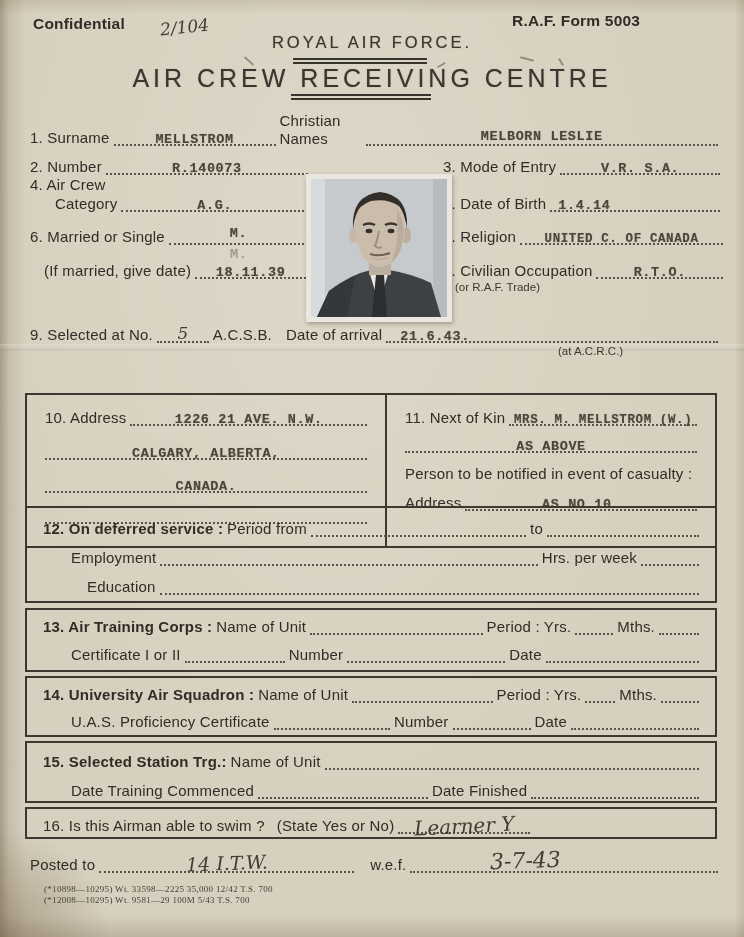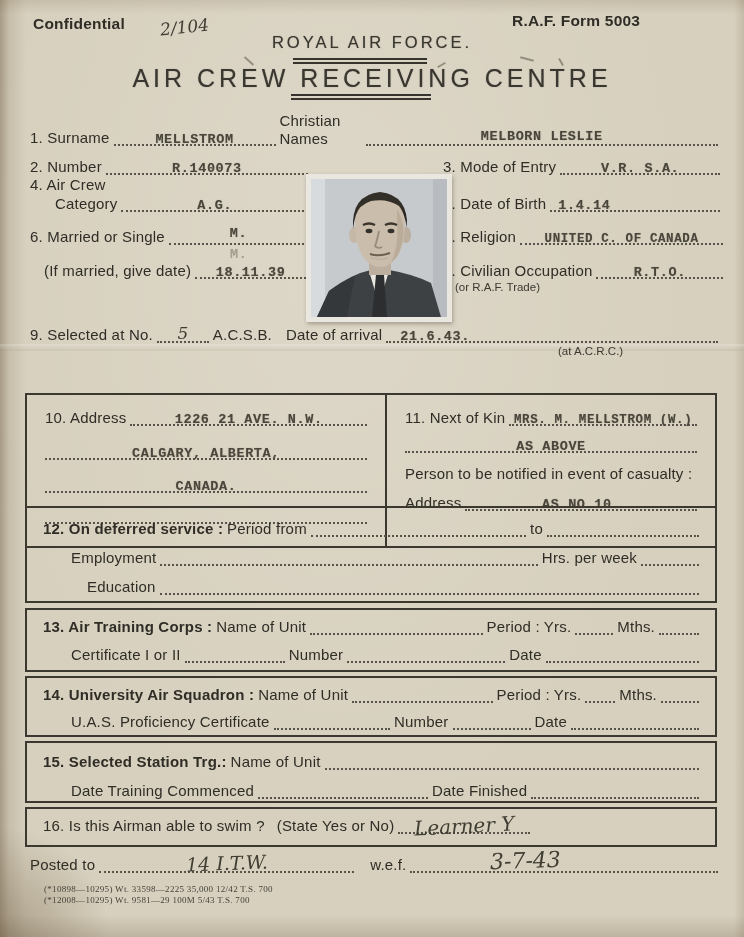--- a/index.html
+++ b/index.html
@@ -327,21 +327,21 @@
       <span class="fill grow"></span>
     </div>
     <div class="brow" style="margin-top:12px; margin-left:44px;">
       <span class="lbl">Date Training Commenced</span>
       <span class="fill" style="width:170px;"></span>
       <span class="lbl">Date Finished</span>
       <span class="fill grow"></span>
     </div>
   </div>
 
-  <div class="box" style="top:807px; height:40px;">
+  <div class="box" style="top:807px; height:32px;">
     <div class="brow" style="margin-top:8px;">
       <span class="lbl">16. Is this Airman able to swim ?</span>
       <span class="lbl" style="margin-left:8px;">(State Yes or No)</span>
       <span class="fill" style="width:132px;">
         <span class="hand" style="font-size:20px; margin-bottom:-6px; transform:rotate(-3deg);">Learner Y</span>
       </span>
       <span class="grow"></span>
     </div>
   </div>
 

